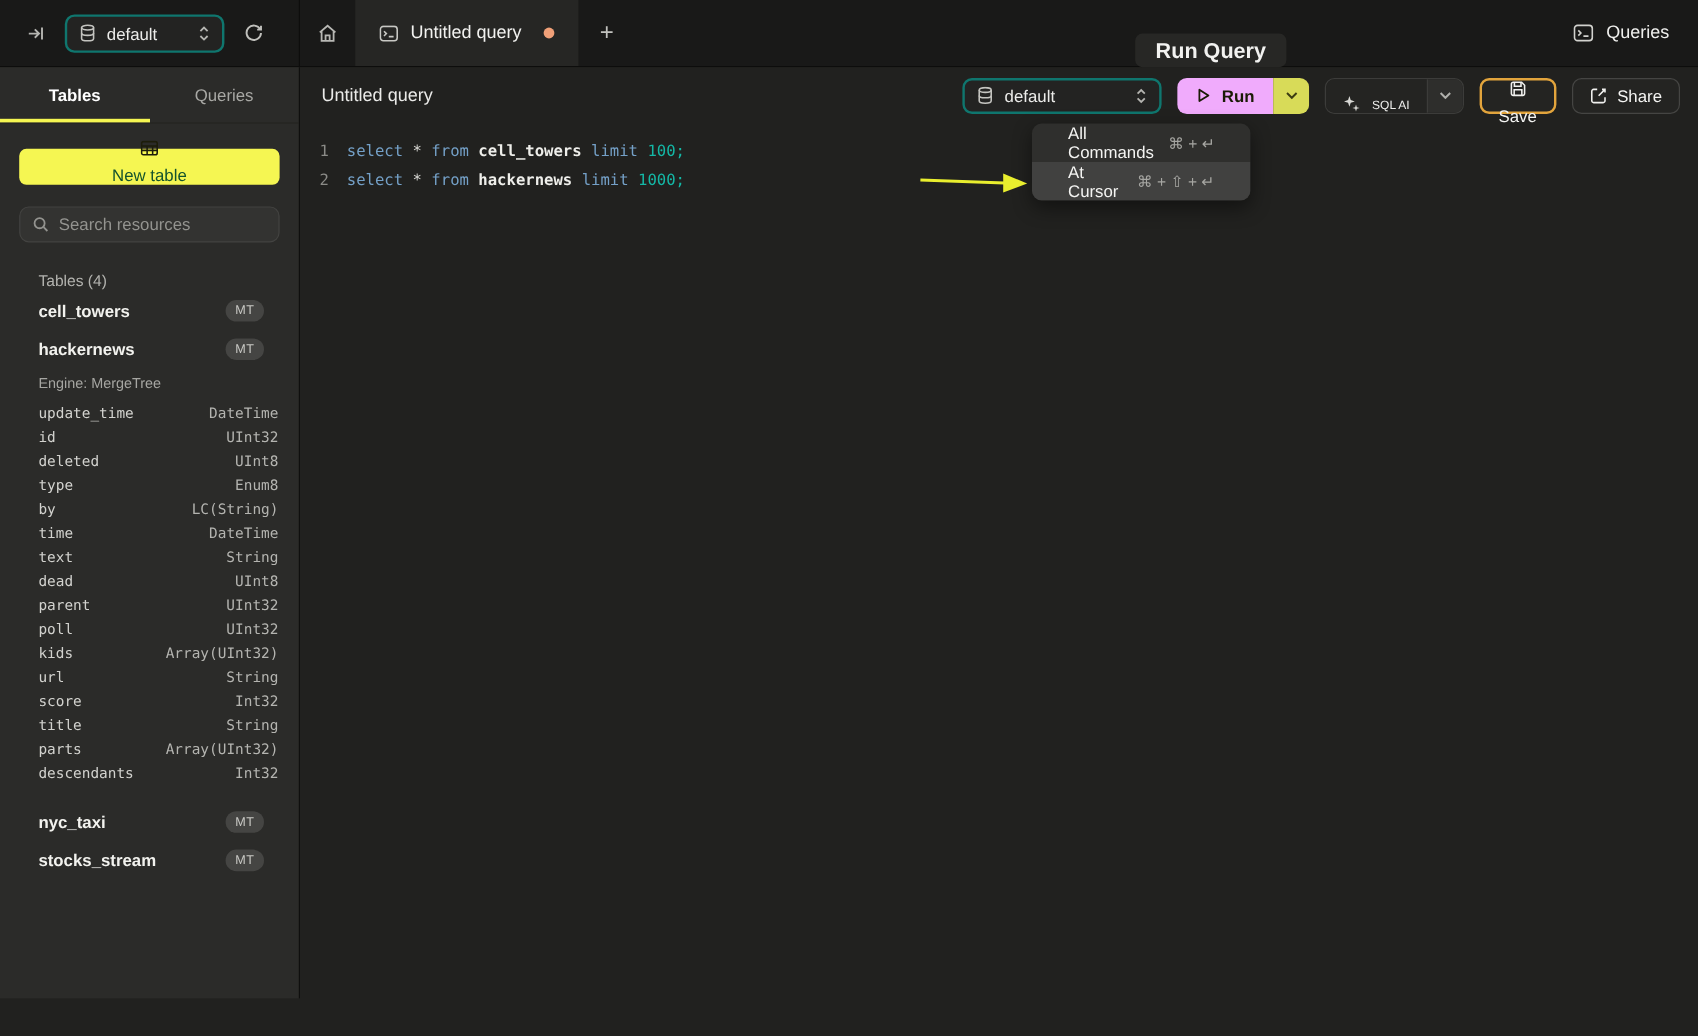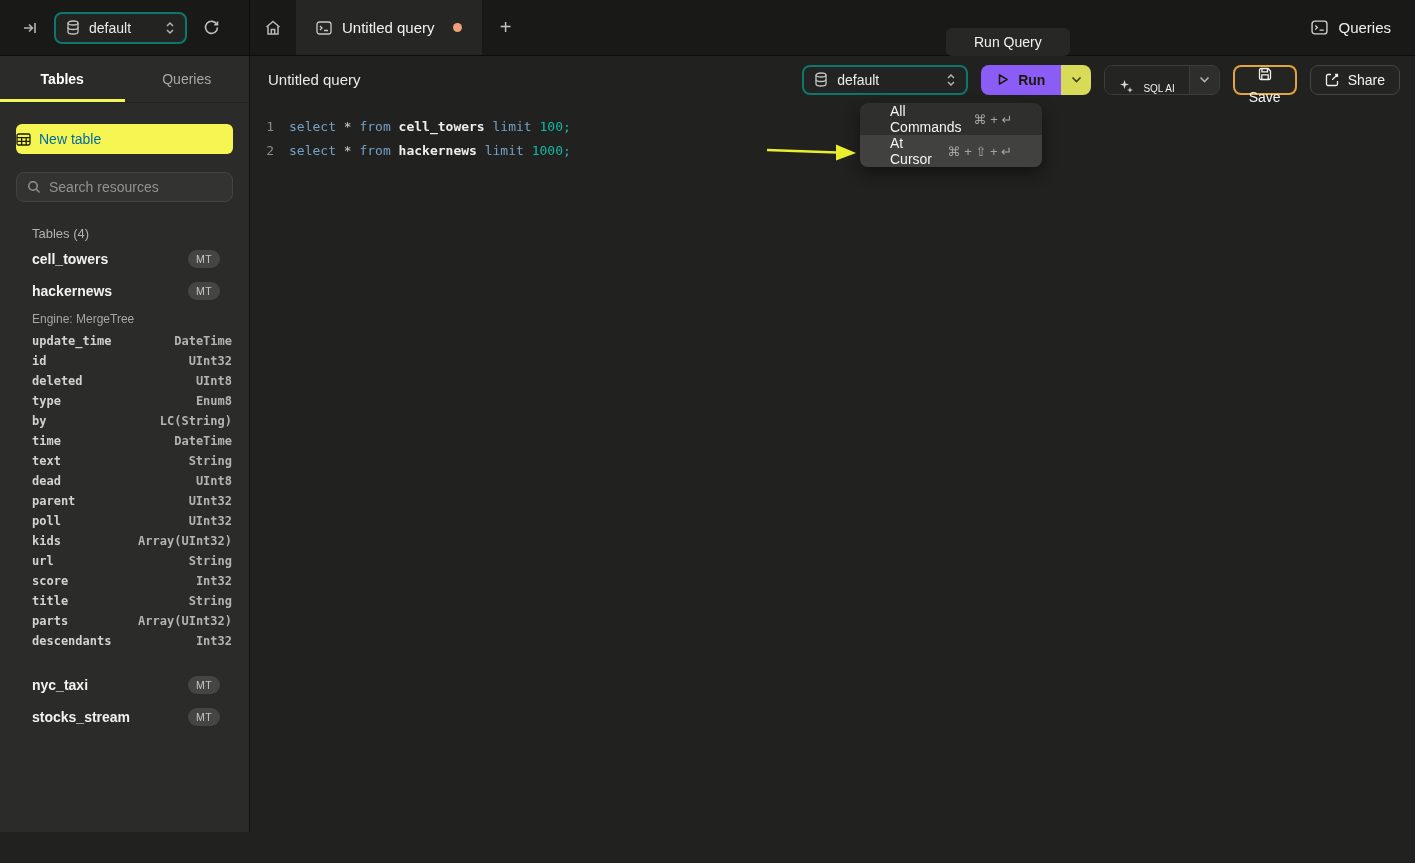--- a/index.html
+++ b/index.html
@@ -34,44 +34,44 @@
     background:#262624; cursor:pointer;
   }
   .editor-tab .tab-label { font-size:15px; color:#f2f2f0; }
   .dirty-dot { width:9px; height:9px; border-radius:50%; margin-left:8px; }
   .newtab-btn { width:48px; display:flex; align-items:center; justify-content:center; font-size:20px; color:#c2c2be; cursor:pointer; }
   .topbar-right { margin-left:auto; display:flex; align-items:center; padding-right:24px; }
   .queries-btn { display:flex; align-items:center; gap:10px; font-size:15px; color:#f0f0ee; cursor:pointer; }
 
   
   .tooltip {
-    position:absolute; left:946px; top:28px; height:28px; padding:0 28px;
+    position:absolute; left:946px; top:28px; height:28px; padding:0 17px;
     background:#272725; border-radius:6px; display:flex; align-items:center;
-    font-size:14px; color:#f2f2f0; z-index:30;
+    font-size:18px; color:#f2f2f0; z-index:30;font-weight:bold;
   }
 
   
   .sidebar {
     position:absolute; left:0; top:56px; width:250px; height:776px;
     background:#2b2b29; border-right:1px solid #0f0f0e;
   }
   .side-tabs { height:47px; display:flex; border-bottom:1px solid #232321; }
   .side-tab {
     flex:1; display:flex; align-items:center; justify-content:center;
     font-size:14px; color:#a8a8a4; cursor:pointer; position:relative;
   }
   .side-tab.active { color:#ffffff; font-weight:700; }
   .side-tab.active::after {
     content:""; position:absolute; left:0; right:0; bottom:0; height:3px;
     background:var(--accent,#f5f652);
   }
   .new-table-btn {
     margin:21px 16px 0; height:30px; border-radius:6px;
-    display:flex; align-items:center; justify-content:flex-start; gap:8px;
-    font-size:14px; font-weight:500; color:#0369a1; cursor:pointer;
+    display:flex; align-items:center; justify-content:flex-end; gap:8px;
+    font-size:14px; font-weight:500; color:#14532d; cursor:pointer;flex-direction:column;
   }
   .search-box {
     margin:18px 16px 0; height:30px; background:#333331; border:1px solid #434341;
     border-radius:8px; display:flex; align-items:center; gap:8px; padding:4px 10px;
   }
   .search-box input {
     background:transparent; border:none; outline:none; width:100%;
     font-family:"Liberation Sans", sans-serif; font-size:14px; color:#e2e2de;
   }
   .search-box input::placeholder { color:#93938f; }
@@ -80,22 +80,22 @@
     height:32px; display:flex; align-items:center; justify-content:space-between;
     padding:0 29px 0 32px; cursor:pointer;
   }
   .table-row .tname { font-size:14px; font-weight:600; color:#f2f2ee; }
   .mt-badge {
     background:#454543; color:#c8c8c4; font-size:10.5px; letter-spacing:.4px;
     padding:3px 8px; border-radius:10px;
   }
   .engine-row { height:24px; display:flex; align-items:center; padding-left:32px; font-size:12px; color:#a6a6a2; }
   .col-row {
-    height:20px; display:flex; align-items:center; justify-content:space-between;
-    padding:0 17px 0 32px; font-family:"DejaVu Sans Mono", monospace; font-size:12px;font-weight:bold;
+    height:20px; display:flex; align-items:flex-end; justify-content:space-between;
+    padding:0 17px 0 32px; font-family:"DejaVu Sans Mono", monospace; font-size:12px;
   }
   .col-row .cname { color:#d2d2ce; }
   .col-row .ctype { color:#b4b4b0; }
   .cols-gap-after { margin-bottom:18px; }
 
   
   .main { position:absolute; left:250px; top:56px; width:1165px; height:807px; background:#21211f; }
   .main-header { height:47px; display:flex; align-items:center; padding:0 15px 0 18px; }
   .main-title { font-size:15px; color:#eaeae8; }
   .toolbar { margin-left:auto; display:flex; align-items:center; gap:13px; }
@@ -340,21 +340,21 @@
         </span>
         <span class="lbl">default</span>
         <span style="margin-left:auto">
           <svg width="10" height="14" viewBox="0 0 10 14" fill="none" stroke="#b4b4b0" stroke-width="1.5">
             <path d="M2 5 L5 2 L8 5 M2 9 L5 12 L8 9"></path>
           </svg>
         </span>
       </div>
 
       <div class="split-btn">
-        <div class="run-main" style="background: #8b5cf6;">
+        <div class="run-main" style="background: #f0abfc;">
           <span>
             <svg width="12" height="13" viewBox="0 0 12 13" fill="none" stroke="#1b1b05" stroke-width="1.5" stroke-linejoin="round">
               <path d="M2.5 1.8 L10 6.5 L2.5 11.2 Z"></path>
             </svg>
           </span>
           <span>Run</span>
         </div>
         <div class="run-caret" style="background: rgb(216, 219, 88);">
           <svg width="11" height="7" viewBox="0 0 11 7" fill="none" stroke="#3c3c12" stroke-width="1.6">
             <path d="M1.5 1.5 L5.5 5.5 L9.5 1.5"></path>

